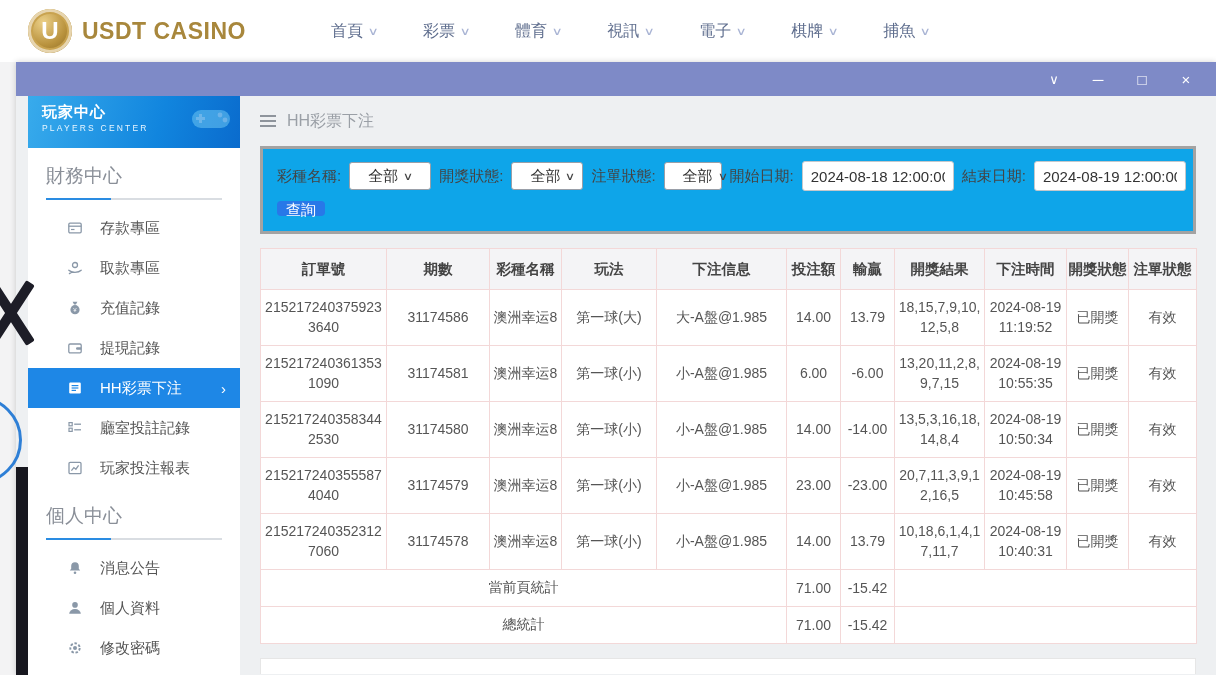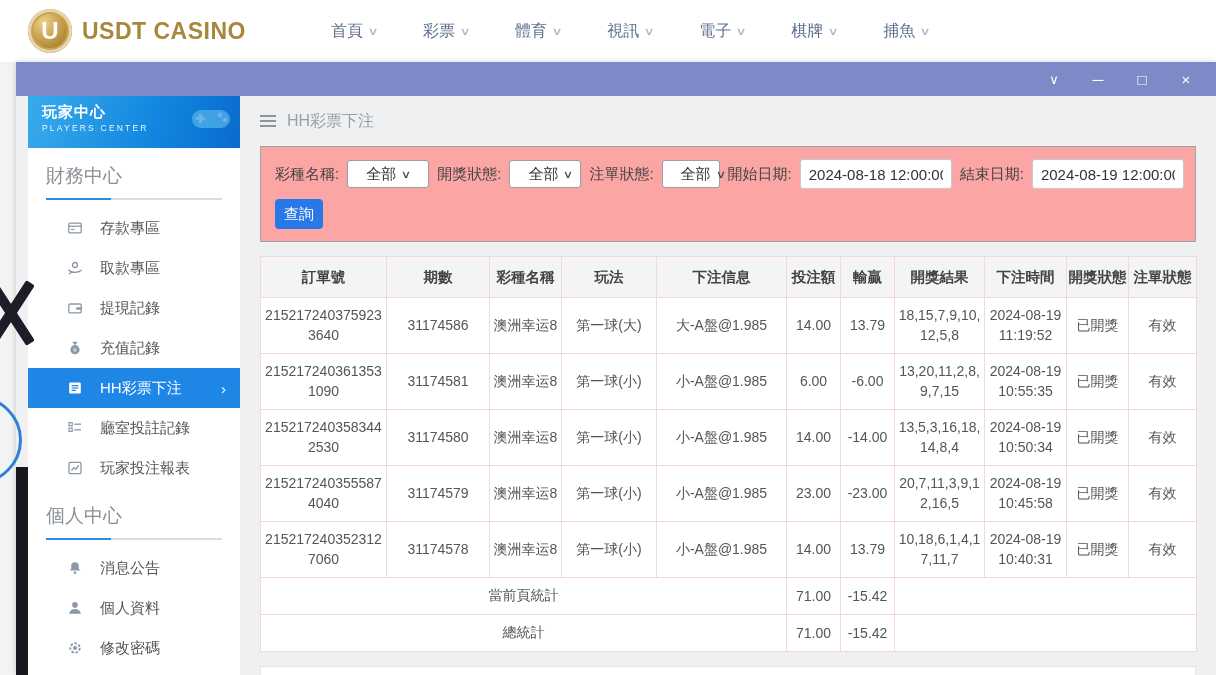--- a/index.html
+++ b/index.html
@@ -53,28 +53,28 @@
     font-size:15px;cursor:pointer;}
   .side-item .icn{width:16px;height:16px;display:flex;}
   .side-item.active{background:#1e87e6;color:#fff;}
   .side-item .arrow{margin-left:auto;margin-right:14px;font-size:15px;color:#fff;}
 
   
   .content{flex:1;padding:0 20px;overflow:hidden;}
   .breadcrumb{height:50px;display:flex;align-items:center;gap:11px;color:#9a9fa6;font-size:16px;}
   .burger{display:flex;flex-direction:column;gap:3px;cursor:pointer;}
   .burger i{display:block;width:16px;height:2px;background:#8e949c;}
-  .filter-card{background:#fca5a5;border:1px solid #a3a3a3;padding:12px 14px;}
+  .filter-card{background:#0ea5e9;border:3px solid #a3a3a3;padding:12px 14px;}
   .filter-row{display:flex;align-items:center;gap:8px;font-size:15px;color:#444;white-space:nowrap;}
   .sel{border:1px solid #999fa8;border-radius:3px;height:28px;display:flex;align-items:center;
     justify-content:space-between;padding:0 18px;color:#333;background:#fff;cursor:pointer;}
   .sel .chev{font-size:11px;color:#444;margin-left:6px;transform:scaleX(1.3);}
   .inp{border:1px solid #c4c8cc;border-radius:3px;height:30px;width:152px;padding:0 8px;font-size:15px;
     color:#333;font-family:inherit;}
-  .search-btn{margin-top:10px;background:#2878e8;color:#fff;border:none;border-radius:4px;height:30px;
+  .search-btn{margin-top:10px;background:#2878e8;color:#fff;border:none;border-radius:4px;height:15px;
     width:48px;font-size:15px;cursor:pointer;font-family:inherit;}
 
   .table-card{margin-top:14px;background:#fff;}
   table{width:100%;border-collapse:collapse;table-layout:fixed;}
   th,td{border:1px solid #f3d8d8;text-align:center;vertical-align:middle;}
   th{background:#f4f4f6;font-size:14.5px;color:#444;height:41px;font-weight:bold;white-space:nowrap;
     overflow:hidden;}
   tbody td{font-size:14px;color:#555;padding:5px 3px;line-height:1.4;height:56px;}
   td.wrap{word-break:break-all;}
   tfoot td{font-size:14px;color:#555;height:37px;}
@@ -166,35 +166,35 @@
                 <svg viewBox="0 0 16 16" width="16" height="16">
                   <circle cx="8" cy="5" r="2.5" fill="none" stroke="#8a98a8" stroke-width="1.3"></circle>
                   <path d="M1.8 10.3 C4.5 13 11.5 13 14.2 10.3 M4.4 12.4 L2.4 13.6" fill="none" stroke="#8a98a8" stroke-width="1.3" stroke-linecap="round"></path>
                 </svg>
               </span>
               <span>取款專區</span>
             </div>
             <div class="side-item">
               <span class="icn">
                 <svg viewBox="0 0 16 16" width="16" height="16">
-                  <rect x="1.8" y="4" width="12.4" height="8.8" rx="1.3" fill="none" stroke="#8a98a8" stroke-width="1.3"></rect>
-                  <path d="M10.3 7.2 h3.9 v2.6 h-3.9 a1.3 1.3 0 0 1 0 -2.6 z" fill="#8a98a8"></path>
-                </svg>
-              </span>
-              <span>提現記錄</span>
-            </div>
-            <div class="side-item">
-              <span class="icn">
-                <svg viewBox="0 0 16 16" width="16" height="16">
                   <path d="M5.6 1.8 h4.8 l-1.5 2.7 h-1.8 z" fill="#8a98a8"></path>
                   <circle cx="8" cy="9.7" r="4.6" fill="#8a98a8"></circle>
                   <text x="8" y="12" font-size="6" fill="#fff" text-anchor="middle">¥</text>
                 </svg>
               </span>
               <span>充值記錄</span>
+            </div>
+            <div class="side-item">
+              <span class="icn">
+                <svg viewBox="0 0 16 16" width="16" height="16">
+                  <rect x="1.8" y="4" width="12.4" height="8.8" rx="1.3" fill="none" stroke="#8a98a8" stroke-width="1.3"></rect>
+                  <path d="M10.3 7.2 h3.9 v2.6 h-3.9 a1.3 1.3 0 0 1 0 -2.6 z" fill="#8a98a8"></path>
+                </svg>
+              </span>
+              <span>提現記錄</span>
             </div>
             <div class="side-item active">
               <span class="icn">
                 <svg viewBox="0 0 16 16" width="16" height="16">
                   <rect x="2.2" y="2.6" width="11.6" height="10.8" rx="1.2" fill="#ffffff"></rect>
                   <line x1="4.6" y1="5.6" x2="11.4" y2="5.6" stroke="#1e87e6" stroke-width="1.2"></line>
                   <line x1="4.6" y1="8" x2="11.4" y2="8" stroke="#1e87e6" stroke-width="1.2"></line>
                   <line x1="4.6" y1="10.4" x2="9" y2="10.4" stroke="#1e87e6" stroke-width="1.2"></line>
                 </svg>
               </span>

